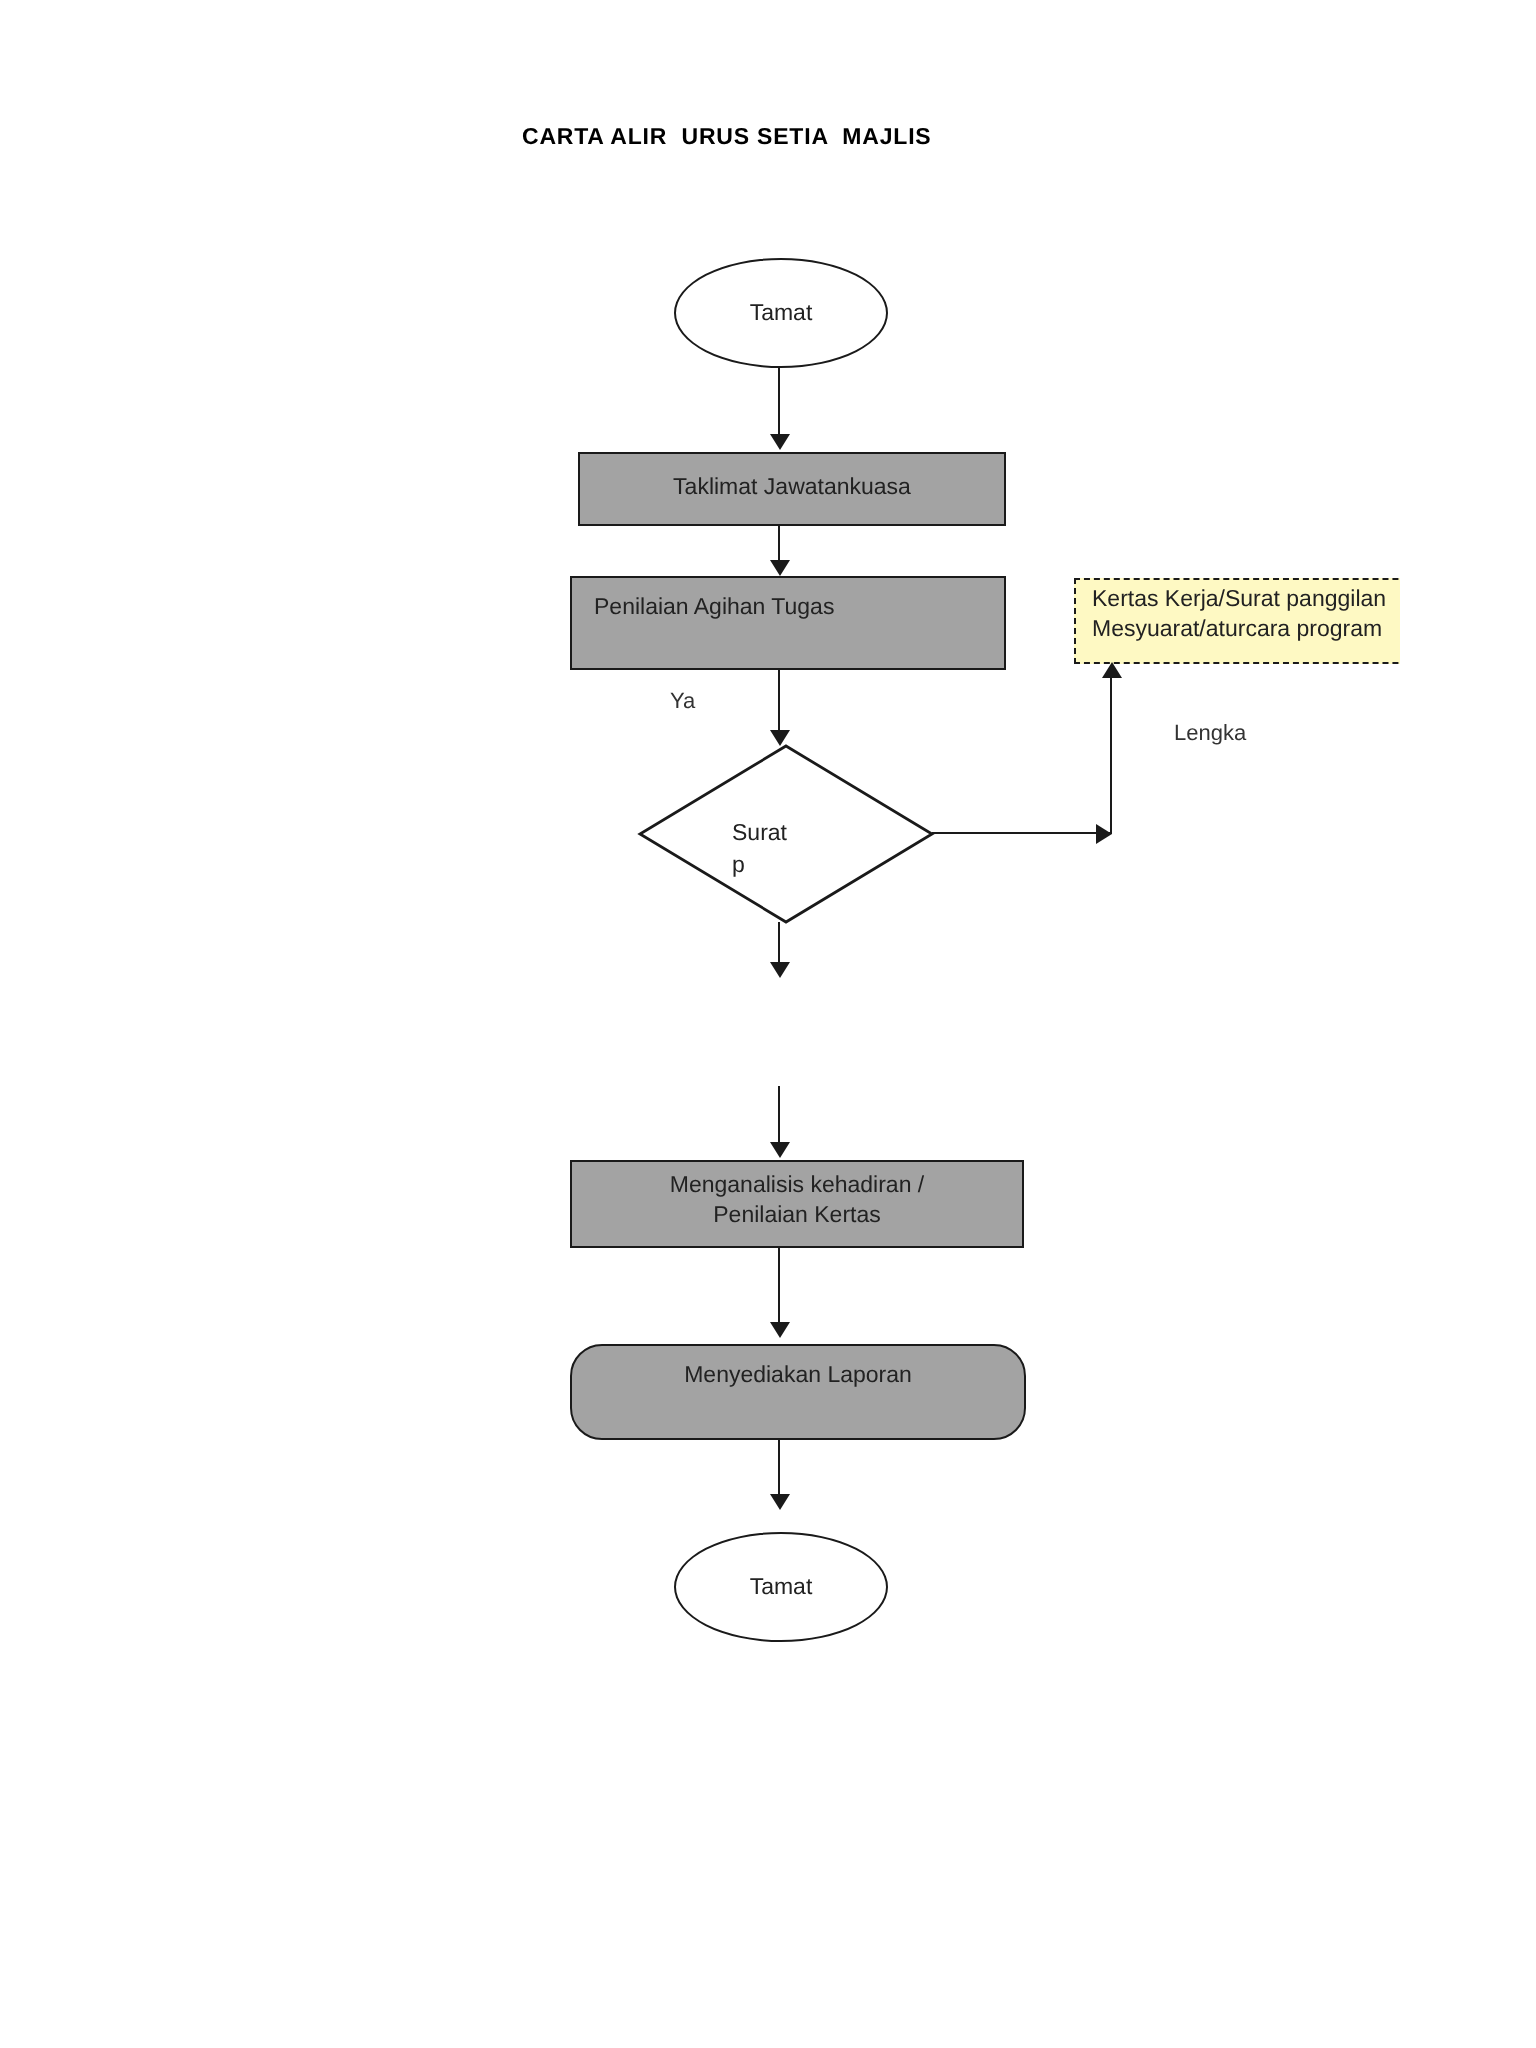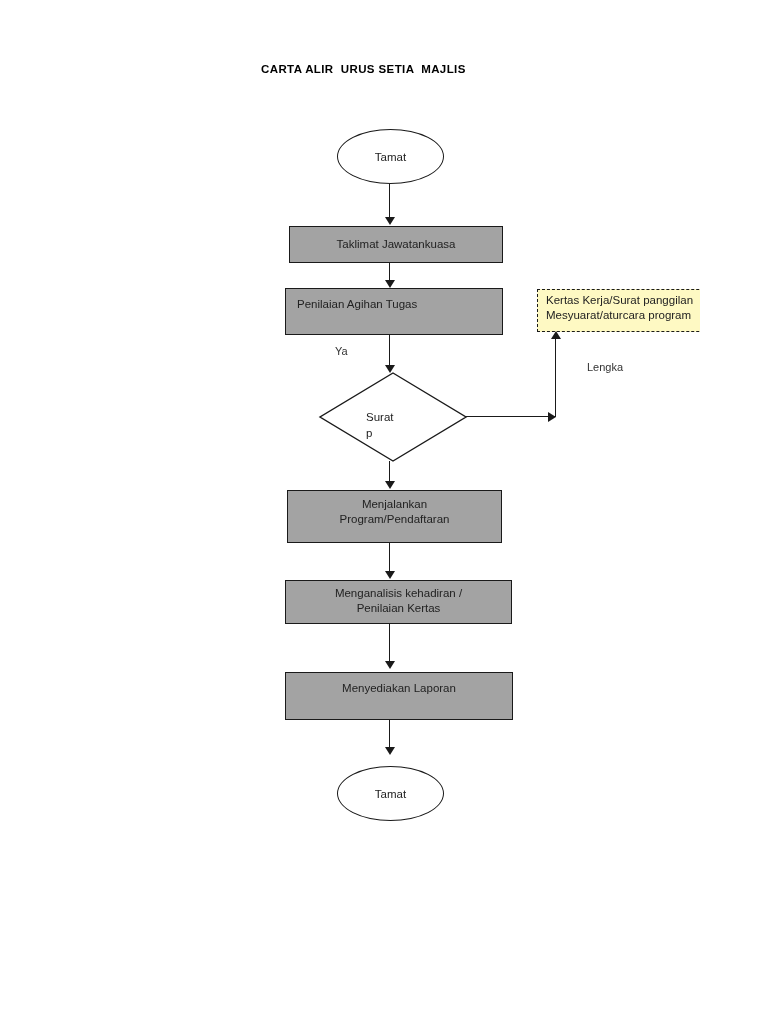--- a/index.html
+++ b/index.html
@@ -168,37 +168,33 @@
   <div class="vline" style="left:389px; top:461px; height:22px;"></div>
   <div class="arrow-down" style="left:385px; top:481px;"></div>
 
   <div class="hline" style="left:466px; top:416px; width:90px;"></div>
   <div class="arrow-right" style="left:548px; top:412px;"></div>
   <div class="vline" style="left:555px; top:338px; height:79px;"></div>
   <div class="arrow-up" style="left:551px; top:331px;"></div>
 
   <div class="edge-label" style="left:587px; top:361px;">Lengka</div>
 
-  <div class="pbox" style="left:287px; top:490px; width:215px; height:53px;">
-    <div class="txt" style="top:6px;">Menjalankan
-Program/Pendaftaran</div>
-  </div>
 
   <div class="vline thin" style="left:389px; top:543px; height:29px;"></div>
   <div class="arrow-down" style="left:385px; top:571px;"></div>
 
   <div class="pbox" style="left:285px; top:580px; width:227px; height:44px;">
     <div class="txt" style="top:5px;">Menganalisis kehadiran  /
 Penilaian Kertas</div>
   </div>
 
   <div class="vline" style="left:389px; top:624px; height:38px;"></div>
   <div class="arrow-down" style="left:385px; top:661px;"></div>
 
-  <div class="pbox" style="left:285px; top:672px; width:228px; height:48px;">
+  <div class="pbox" style="left:285px; top:672px; width:228px; height:48px;border-radius:16px;">
     <div class="txt" style="top:8px;">Menyediakan  Laporan</div>
   </div>
 
   <div class="vline thin" style="left:389px; top:720px; height:28px;"></div>
   <div class="arrow-down" style="left:385px; top:747px;"></div>
 
   <div class="ellipse" style="left:337px; top:766px; width:107px; height:55px;">
     <span>Tamat</span>
   </div>
 

